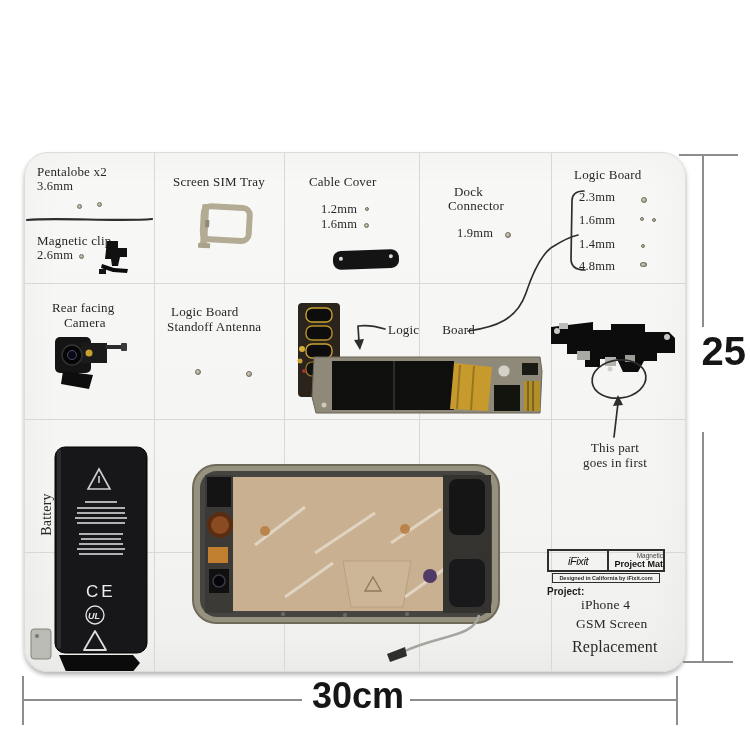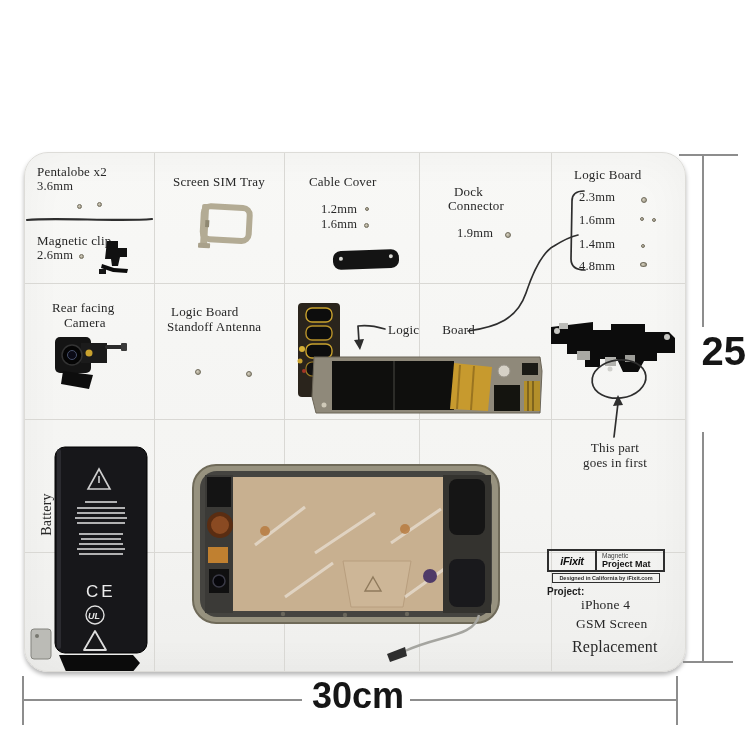--- a/index.html
+++ b/index.html
@@ -25,24 +25,24 @@
   .screw { position:absolute; border-radius:50%;
            background:radial-gradient(circle at 35% 35%, #d9d3c2, #8f8a78);
            border:1px solid #716c5c; }
 
   .partsvg { position:absolute; }
   svg { display:block; overflow:visible; }
 
   
   .logoblock { position:absolute; left:522px; top:396px; width:118px; }
   .logobox { display:flex; border:2px solid #2e2e2e; height:23px; align-items:stretch; }
-  .logobox .lcell { width:48px; display:flex; align-items:center; justify-content:center;
-                    border-right:2px solid #2e2e2e; font-weight:bold; font-style:italic;
+  .logobox .lcell { width:60px; display:flex; align-items:center; justify-content:center;
+                    border-right:2px solid #2e2e2e; font-weight:normal; font-style:italic;
                     font-size:11px; color:#111; letter-spacing:-.4px; }
-  .logobox .rcell { flex:1; padding:1px 0 9px 5px; }
+  .logobox .rcell { flex:1; padding:1px 0 9px 5px;text-align:right; }
   .logobox .rcell .l1 { font-size:6.5px; color:#3c3c3c; line-height:7px; }
   .logobox .rcell .l2 { font-size:9px; font-weight:bold; color:#111; line-height:10px; }
   .tagline { margin:1px auto 0; width:108px; border:1px solid #2e2e2e; text-align:center;
              font-size:5.5px; font-weight:bold; color:#2a2a2a; padding:1px 0; line-height:6px; }
   .projlabel { margin-top:3px; font-size:10px; font-weight:bold; color:#1d1d1d; }
 
   
   .dimline { position:absolute; background:#8d8d8d; }
   .dimtext { position:absolute; font-weight:bold; color:#161616; text-align:center; }
   .dim-h-val { left:678px; top:282px; width:68px; font-size:40px; line-height:42px;text-align:right; }

